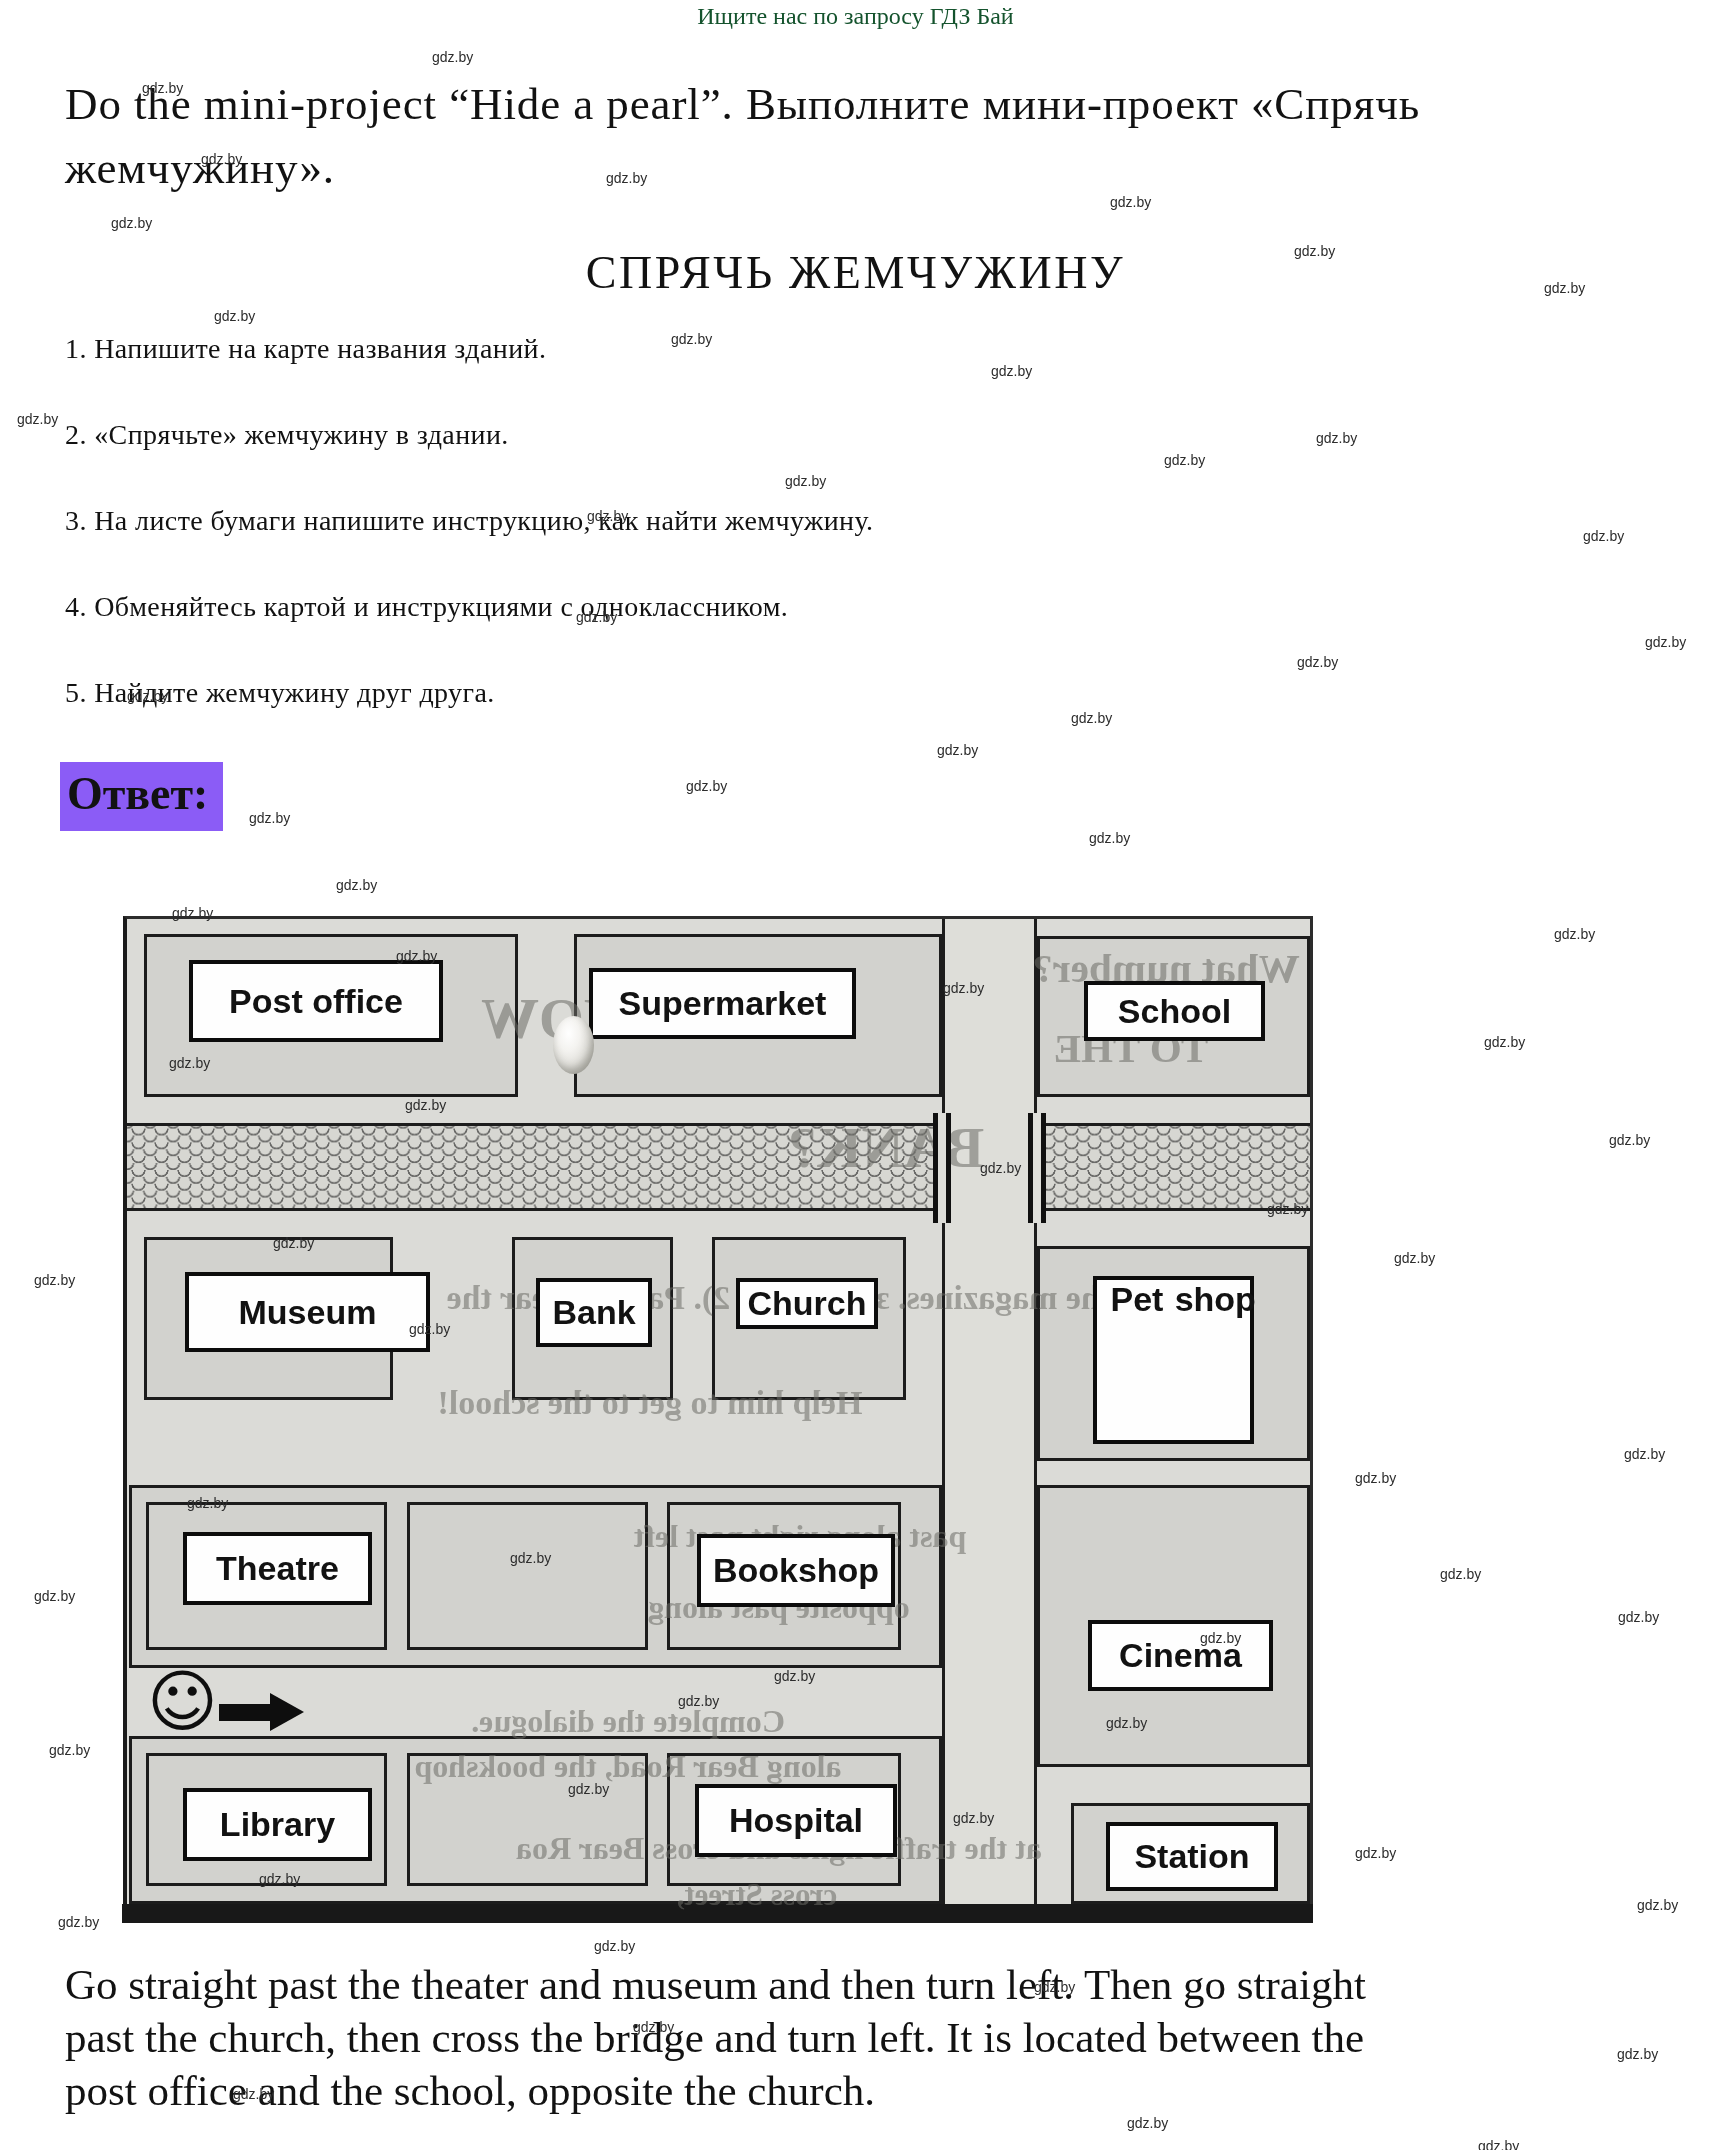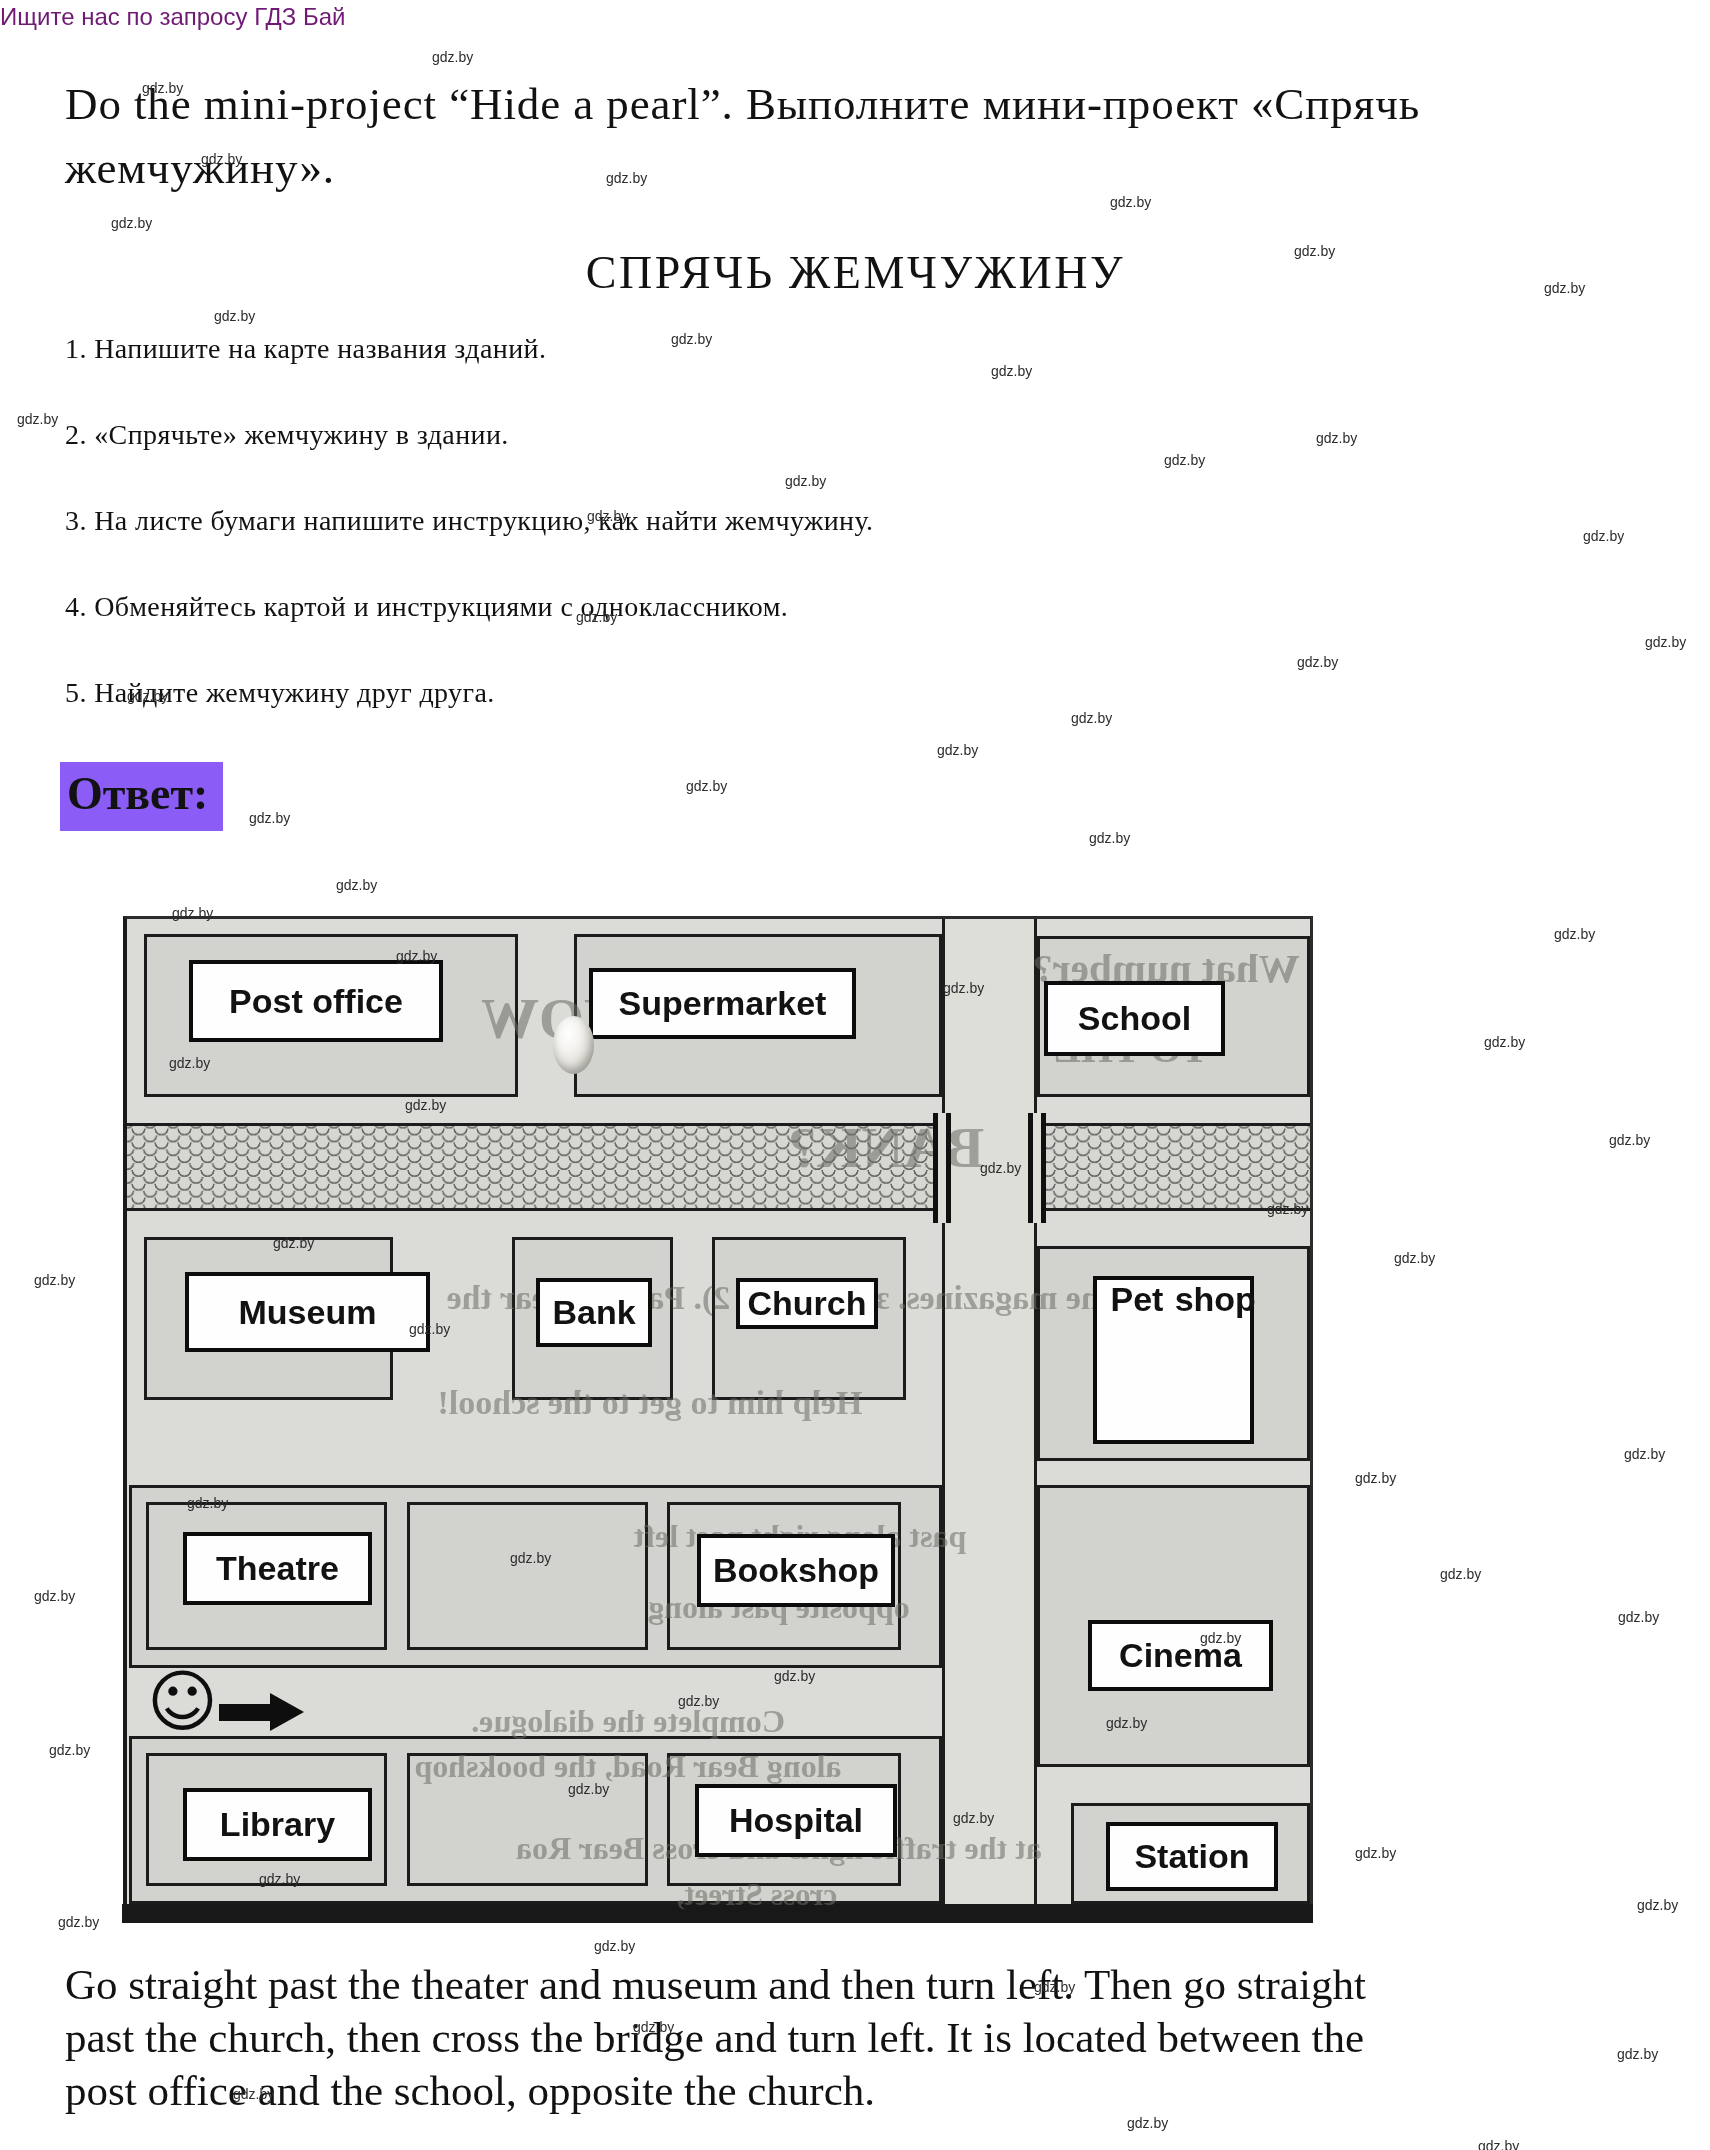--- a/index.html
+++ b/index.html
@@ -1,21 +1,21 @@
 <!DOCTYPE html>
 <html style="font-size:6.9px"><head>
 <meta charset="utf-8">
 <style>
   html,body{margin:0;padding:0;}
   body{width:1711px;height:2520px;position:relative;background:#ffffff;
        font-family:"Liberation Serif",serif;color:#121212;overflow:hidden;}
 
   
-  #promo{position:absolute;top:2.6px;left:0;width:100%;text-align:left;
-         font-family:Liberation Sans, sans-serif;font-size:24px;color:#701a75;}
+  #promo{position:absolute;top:2.6px;left:0;width:100%;text-align:center;
+         font-family:Liberation Serif, serif;font-size:24px;color:#14532d;}
   .intro-line{position:absolute;left:65px;font-size:45px;letter-spacing:0.9px;white-space:nowrap;}
   #intro1{top:78px;} #intro2{top:142px;}
   #title{position:absolute;top:246px;left:0;width:100%;text-align:center;
          font-size:46px;letter-spacing:2.6px;white-space:nowrap;}
   #steps{position:absolute;left:65px;top:306px;}
   .step{font-size:28px;letter-spacing:0.4px;line-height:86px;white-space:nowrap;}
   #answer-label{position:absolute;left:60px;top:762px;background:#8b5cf6;
         font-weight:bold;font-size:46px;padding:5.2px 14.6px 11.2px 6.9px;}
 
   
@@ -61,21 +61,21 @@
   .bridge-post{position:absolute;top:194px;width:18px;height:110px;background:#deded9;
           border-left:5.6px solid #101010;border-right:5.6px solid #101010;box-sizing:border-box;z-index:4;}
   #post-left{left:806px;} #post-right{left:901px;}
 
   .lbl{position:absolute;background:#fefefe;border:4.7px solid #0c0c0c;box-sizing:border-box;
        display:flex;align-items:center;justify-content:center;
        font-family:"Liberation Sans",sans-serif;font-weight:600;font-size:34px;color:#121212;
        z-index:5;white-space:nowrap;}
   #l-post{left:62px;top:41px;width:254px;height:82px;}
   #l-super{left:462px;top:49px;width:267px;height:71px;}
-  #l-school{left:917px;top:62px;width:181px;height:75px;}
+  #l-school{left:957px;top:62px;width:181px;height:60px;}
   #l-museum{left:58px;top:353px;width:245px;height:80px;}
   #l-bank{left:409px;top:359px;width:116px;height:69px;}
   #l-church{left:609px;top:359px;width:142px;height:51px;}
   #l-pet{left:966px;top:357px;width:161px;height:168px;flex-direction:row;
          align-items:flex-start;justify-content:center;padding-left:19.4px;gap:11.2px;}
   #l-theatre{left:56px;top:613px;width:189px;height:73px;}
   #l-bookshop{left:570px;top:615px;width:198px;height:73px;}
   #l-cinema{left:961px;top:701px;width:185px;height:71px;}
   #l-library{left:56px;top:869px;width:189px;height:73px;}
   #l-hospital{left:568px;top:865px;width:202px;height:73px;}

